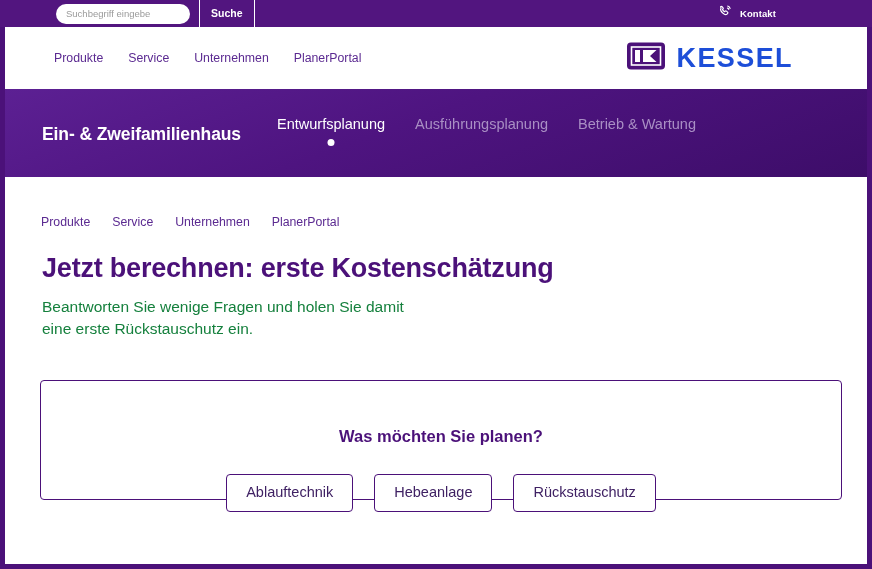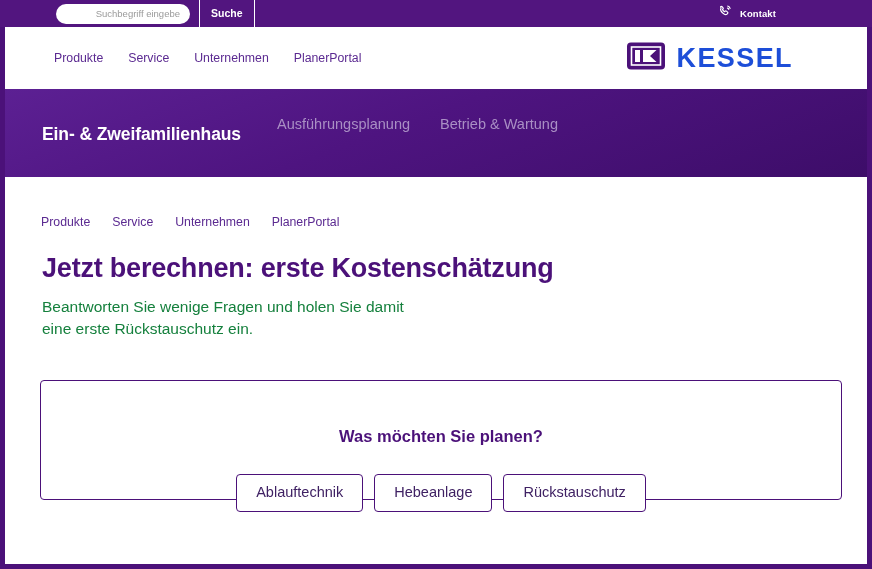--- a/index.html
+++ b/index.html
@@ -41,21 +41,20 @@
     width: 134px;
     height: 20px;
     border-radius: 10px;
     border: none;
     background: #ffffff;
     padding: 0 10px;
     font-family: "Liberation Sans", sans-serif;
     font-size: 9.5px;
     color: #3b3b3b;
     outline: none;
-    text-align: right;
   }
   .search-input::placeholder { color: #9a9a9a; }
   .search-button {
     height: 20px;
     padding: 16px 11px;
     background: transparent;
     border: 1.4px solid #ffffff;
     color: #ffffff;
     font-family: "Liberation Sans", sans-serif;
     font-size: 10.5px;
@@ -233,21 +232,21 @@
     text-align: center;
     color: #4b1179;
     font-size: 16.5px;
     font-weight: 700;
     margin-top: 46px;
   }
   .option-row {
     display: flex;
     justify-content: center;
     align-items: center;
-    gap: 11px;
+    gap: 21px;
     margin-top: 28px;
   }
   .option-button {
     border: 1.5px solid #4b1179;
     border-radius: 4px;
     background: #ffffff;
     color: #3f2163;
     font-family: "Liberation Sans", sans-serif;
     font-size: 14.5px;
     font-weight: 400;
@@ -298,20 +297,24 @@
         </svg>
       </span>
       <span class="logo-text">KESSEL</span>
     </div>
   </div>
 
   <div class="hero-band">
     <div class="hero-title">Ein- &amp; Zweifamilienhaus</div>
 
     <div class="hero-tabs">
+      <div class="hero-tab">
+        <span>Entwurfsplanung</span>
+        <span class="tab-dot"></span>
+      </div>
       <div class="hero-tab inactive">
         <span>Ausführungsplanung</span>
       </div>
       <div class="hero-tab inactive">
         <span>Betrieb &amp; Wartung</span>
       </div>
     </div>
   </div>
 
   <div class="content">

